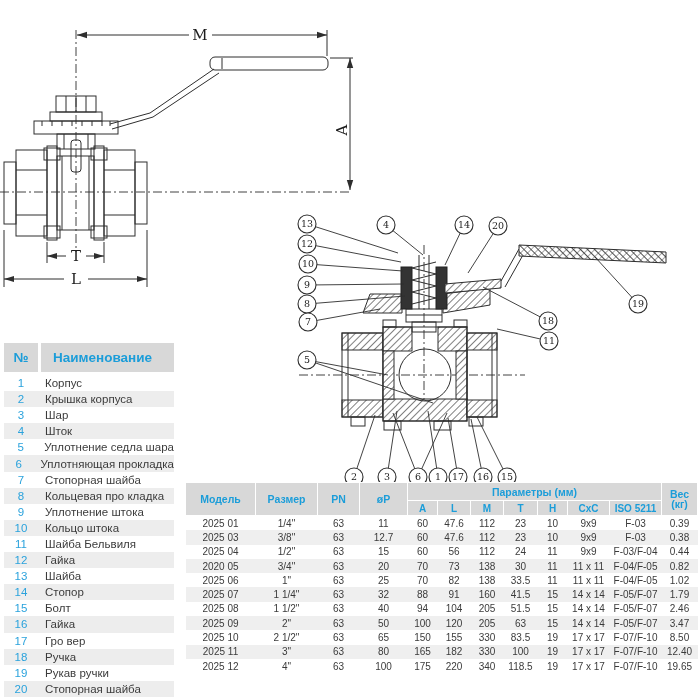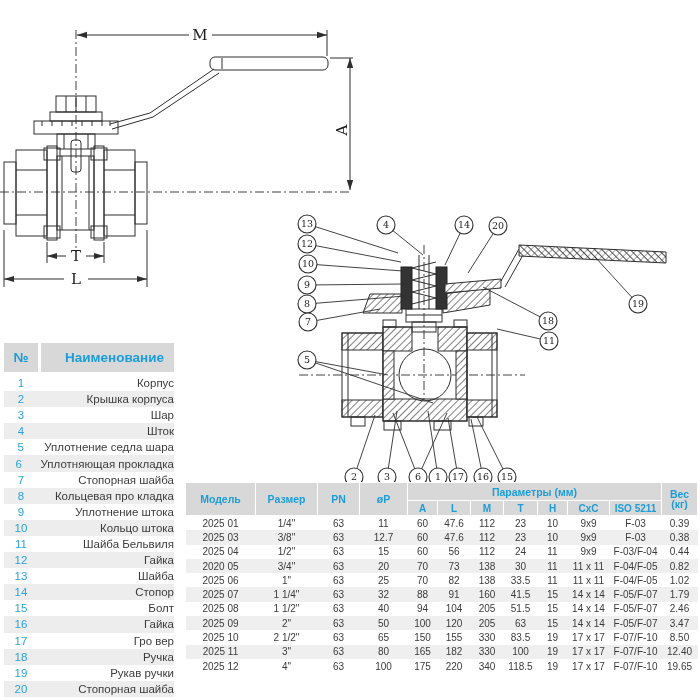--- a/index.html
+++ b/index.html
@@ -16,25 +16,25 @@
   .callout-circle{fill:#fff;stroke:#2e2e2e;stroke-width:1.1;}
   .callout-num{font:9.5px "DejaVu Serif",serif;fill:#1c1c1c;text-anchor:middle;}
   .leader{stroke:#2e2e2e;stroke-width:0.9;fill:none;}
 
   
   #parts-table{position:absolute;left:4px;top:343px;width:170px;}
   .parts-header{display:flex;height:29px;margin-bottom:3px;}
   .parts-header .cell{background:#d8d8d8;color:#1b9dd9;font-weight:bold;font-size:13.5px;
                       display:flex;align-items:center;}
   .ph-num{width:34px;justify-content:center;margin-right:3px;}
-  .ph-name{flex:1;padding-left:24px;}
+  .ph-name{flex:1;padding-left:12px;}
   .prow{display:flex;height:16.1px;align-items:center;font-size:11.5px;}
   .prow.stripe{background:#ededed;}
   .prow .num{width:34px;text-align:center;color:#2aa2dc;}
-  .prow .name{flex:1;padding-left:7px;color:#3b3b3b;white-space:nowrap;text-align:right;}
+  .prow .name{flex:1;padding-left:7px;color:#3b3b3b;white-space:nowrap;}
 
   
   #spec-table{position:absolute;left:185px;top:482px;border-collapse:collapse;table-layout:fixed;}
   #spec-table th{background:#d8d8d8;color:#1b9dd9;font-weight:bold;font-size:10.5px;
                  border:1px solid #fff;padding:0;height:17px;}
   #spec-table th.sub{height:14px;font-size:10px;}
   #spec-table td{font-size:10px;color:#3b3b3b;text-align:center;padding:0;height:14.3px;
                  white-space:nowrap;}
   #spec-table tr.stripe td{background:#efefef;}
   .w2{line-height:10px;text-align:center;}

